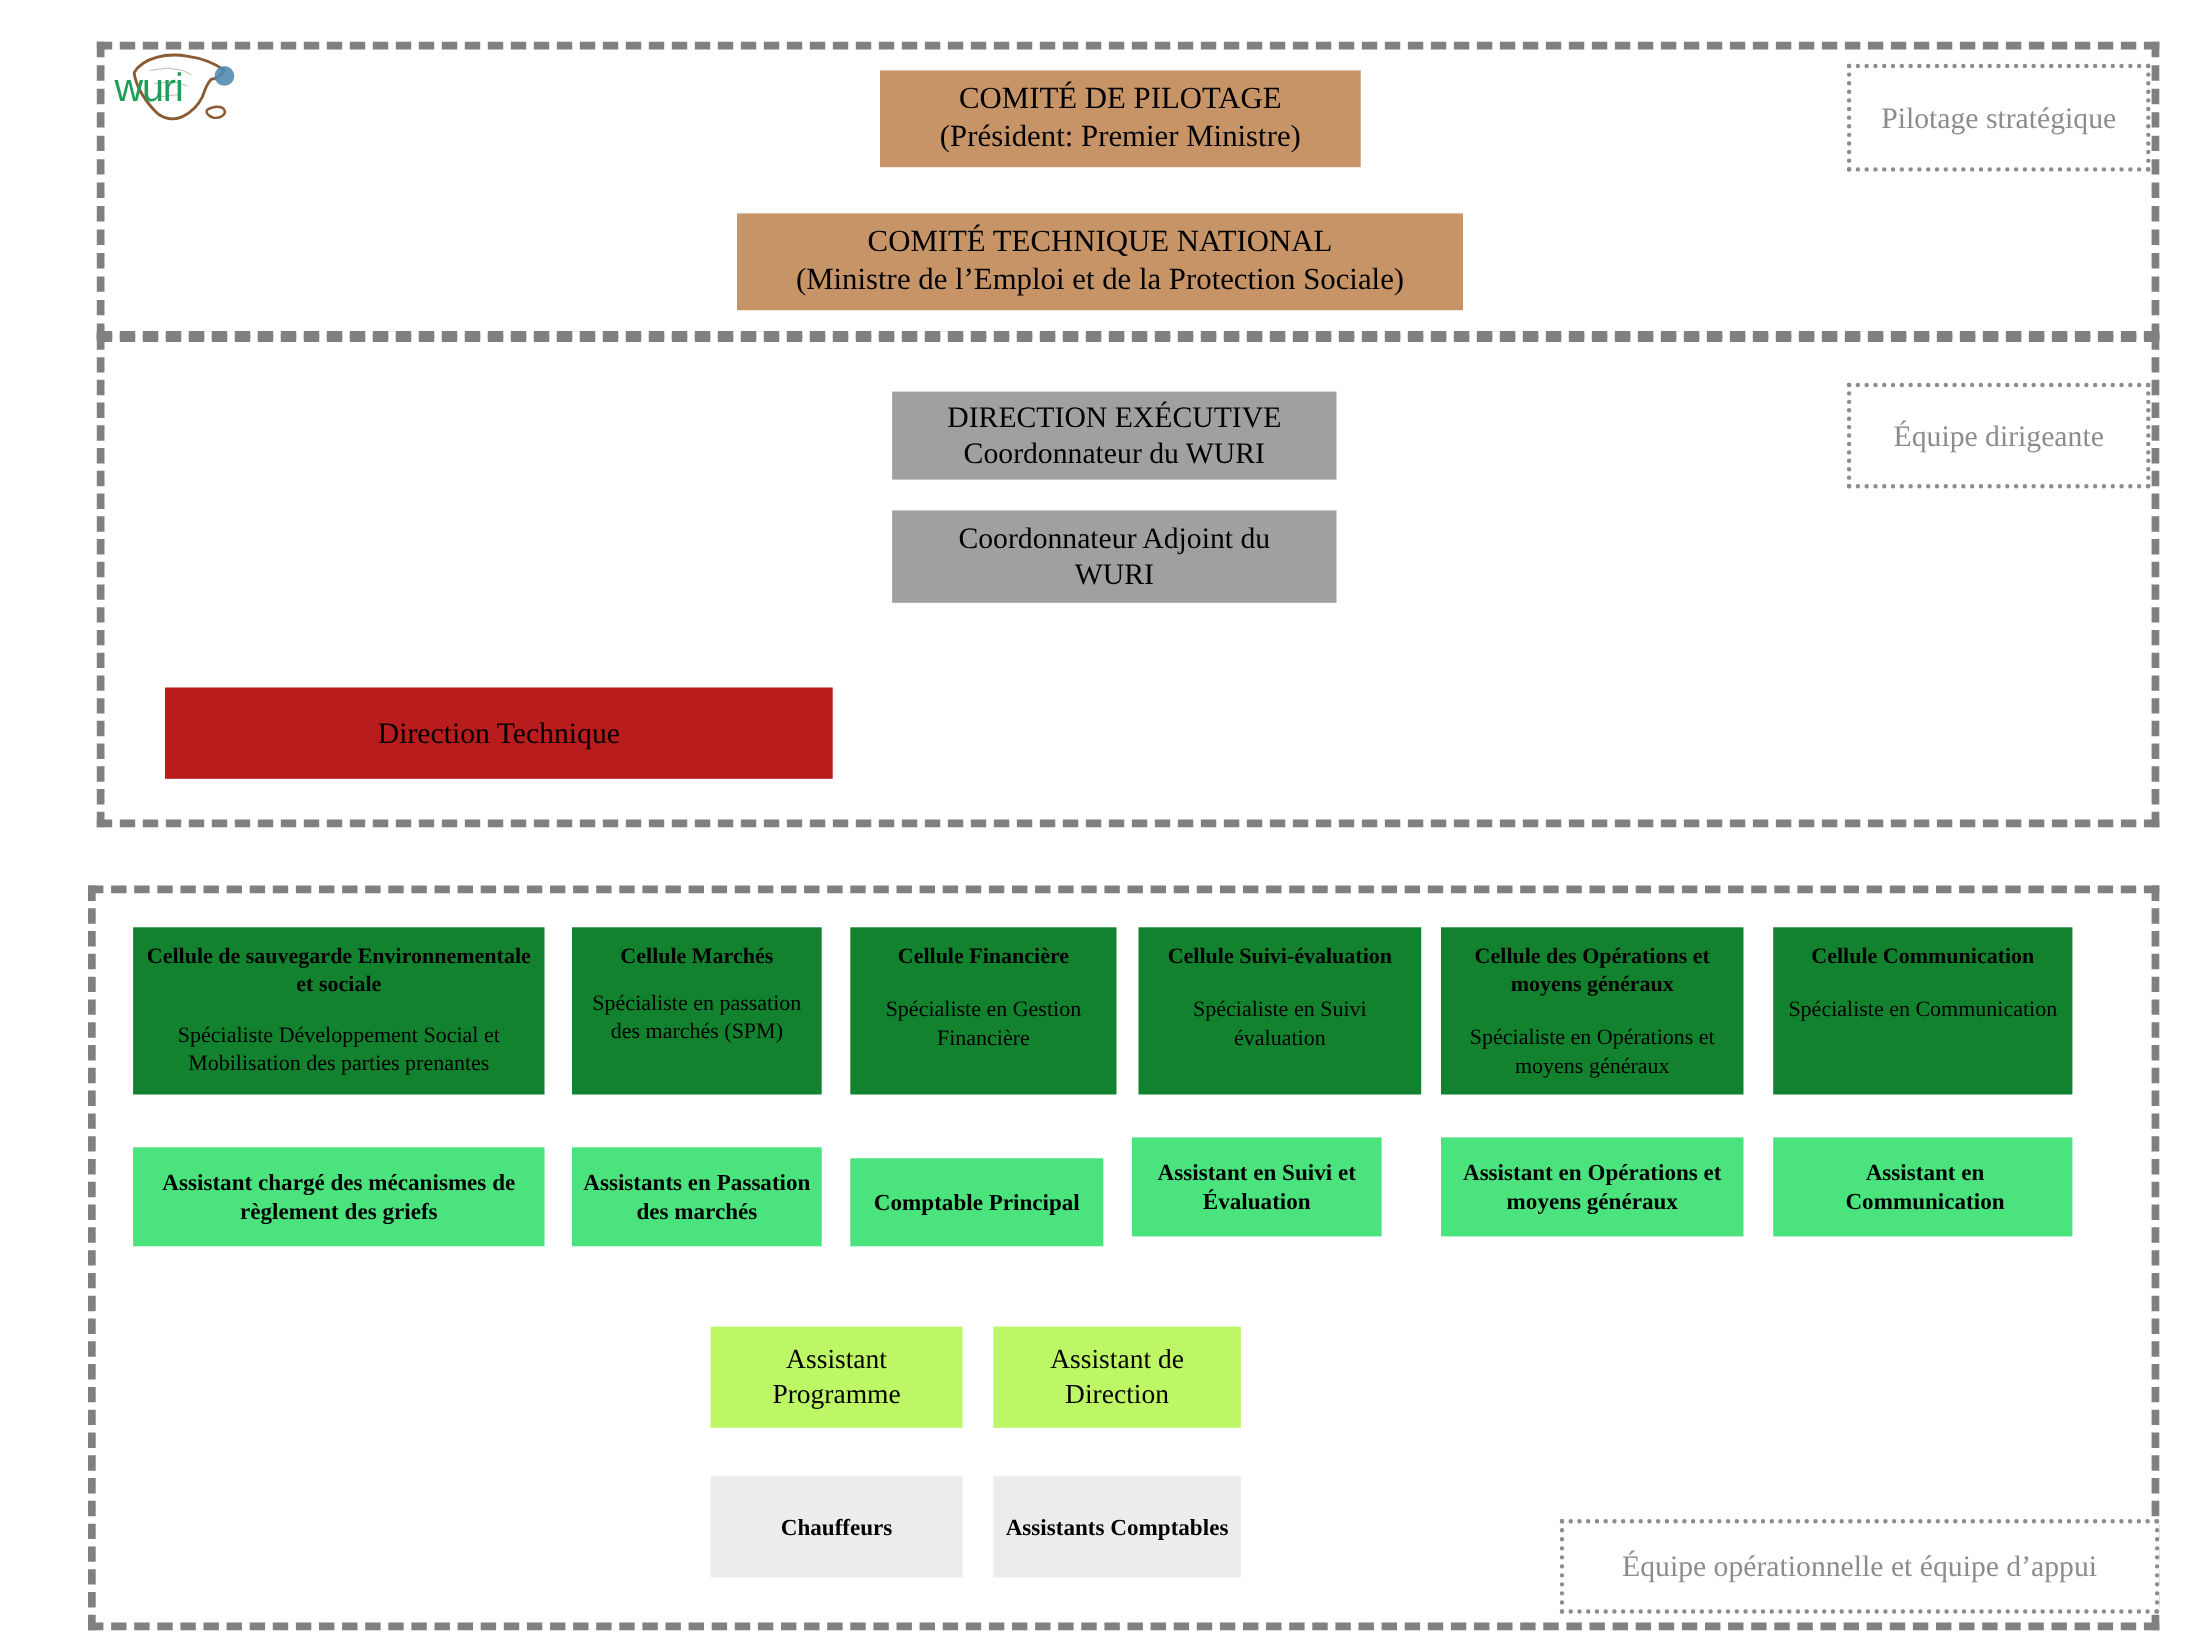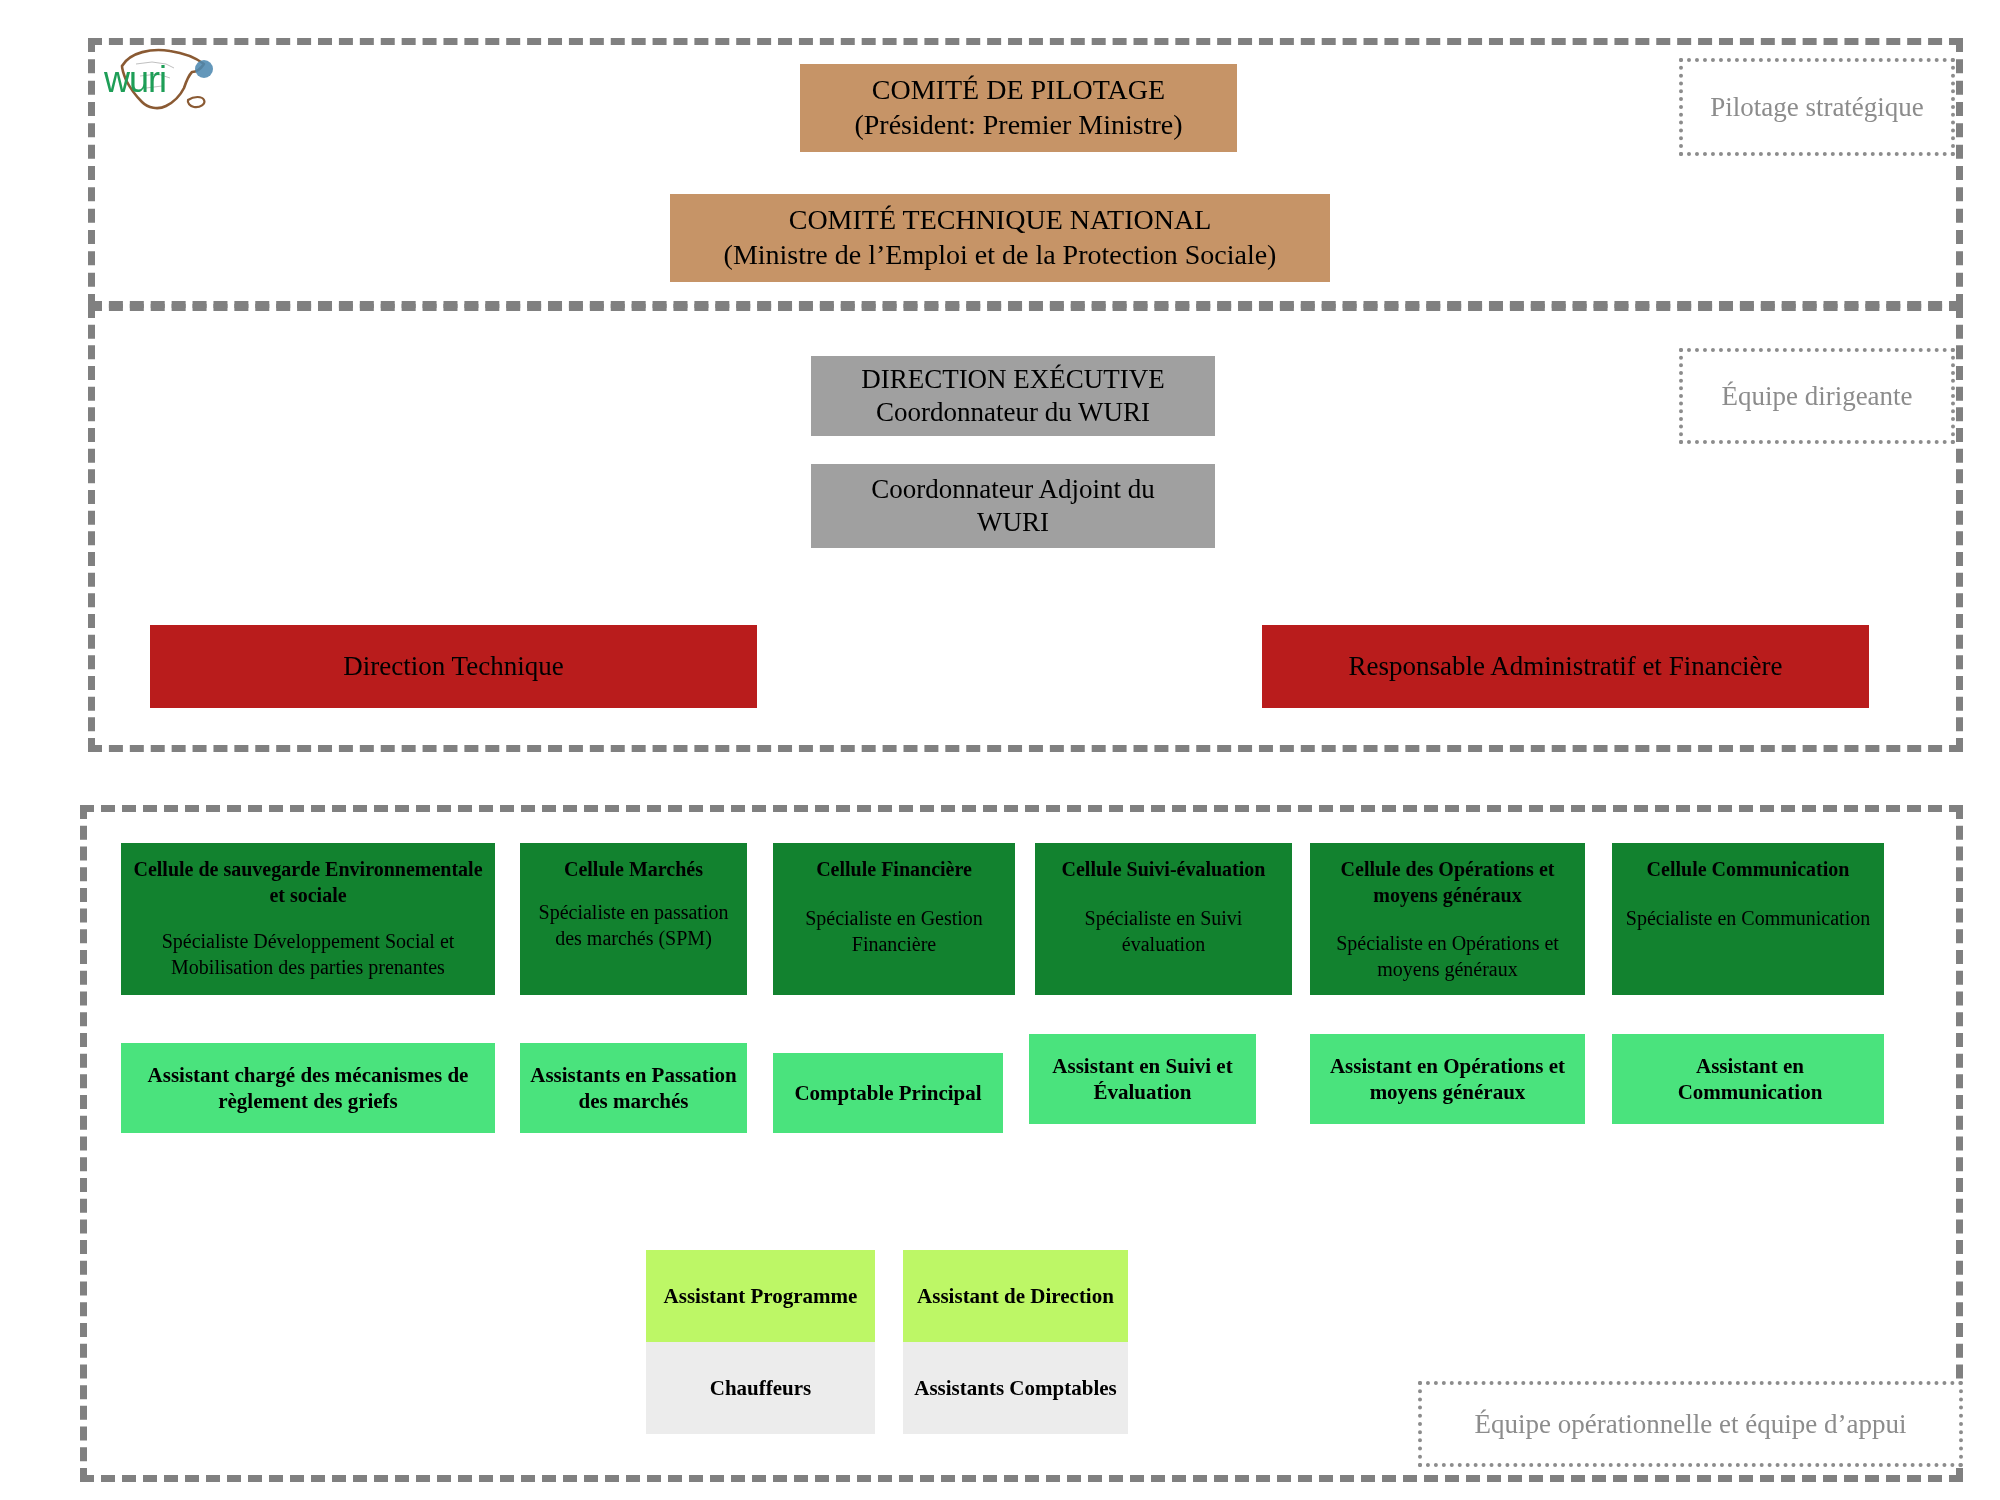--- a/index.html
+++ b/index.html
@@ -126,23 +126,22 @@
   #asst-griefs        { left: 121px;  top: 1043px; width: 374px; height: 90px; }
   #asst-passation     { left: 520px;  top: 1043px; width: 227px; height: 90px; }
   #asst-comptable     { left: 773px;  top: 1053px; width: 230px; height: 80px; }
   #asst-suivi         { left: 1029px; top: 1034px; width: 227px; height: 90px; }
   #asst-operations    { left: 1310px; top: 1034px; width: 275px; height: 90px; }
   #asst-communication { left: 1612px; top: 1034px; width: 272px; height: 90px; padding-left: 12px; }
 
   
   .support {
     background: #bdf766;
-    font-weight: bold;
-    font-size: 21px;
-    margin-top: 44px;
+    font-weight: normal;
+    font-size: 25px;
   }
   #sup-programme { left: 646px; top: 1206px; width: 229px; height: 92px; }
   #sup-direction { left: 903px; top: 1206px; width: 225px; height: 92px; }
 
   
   .aux {
     background: #ececec;
     font-weight: bold;
     font-size: 21px;
   }
@@ -206,23 +205,20 @@
 
   <div class="node exec" id="node-coord-adjoint">
     <span>Coordonnateur Adjoint du</span>
     <span>WURI</span>
   </div>
 
   <div class="node pale" id="node-direction-technique">
     <span>Direction Technique</span>
   </div>
 
-  <div class="node pale" id="node-responsable-admin">
-    <span>Responsable Administratif et Financière</span>
-  </div>
 
   <div class="section" id="section-ops"></div>
 
   <div class="node cell" id="cell-sauvegarde">
     <span class="title">Cellule de sauvegarde Environnementale et sociale</span>
     <span class="sub">Spécialiste Développement Social et Mobilisation des parties prenantes</span>
   </div>
   <div class="node cell" id="cell-marches">
     <span class="title">Cellule Marchés</span>
     <span class="sub">Spécialiste en passation des marchés (SPM)</span>

